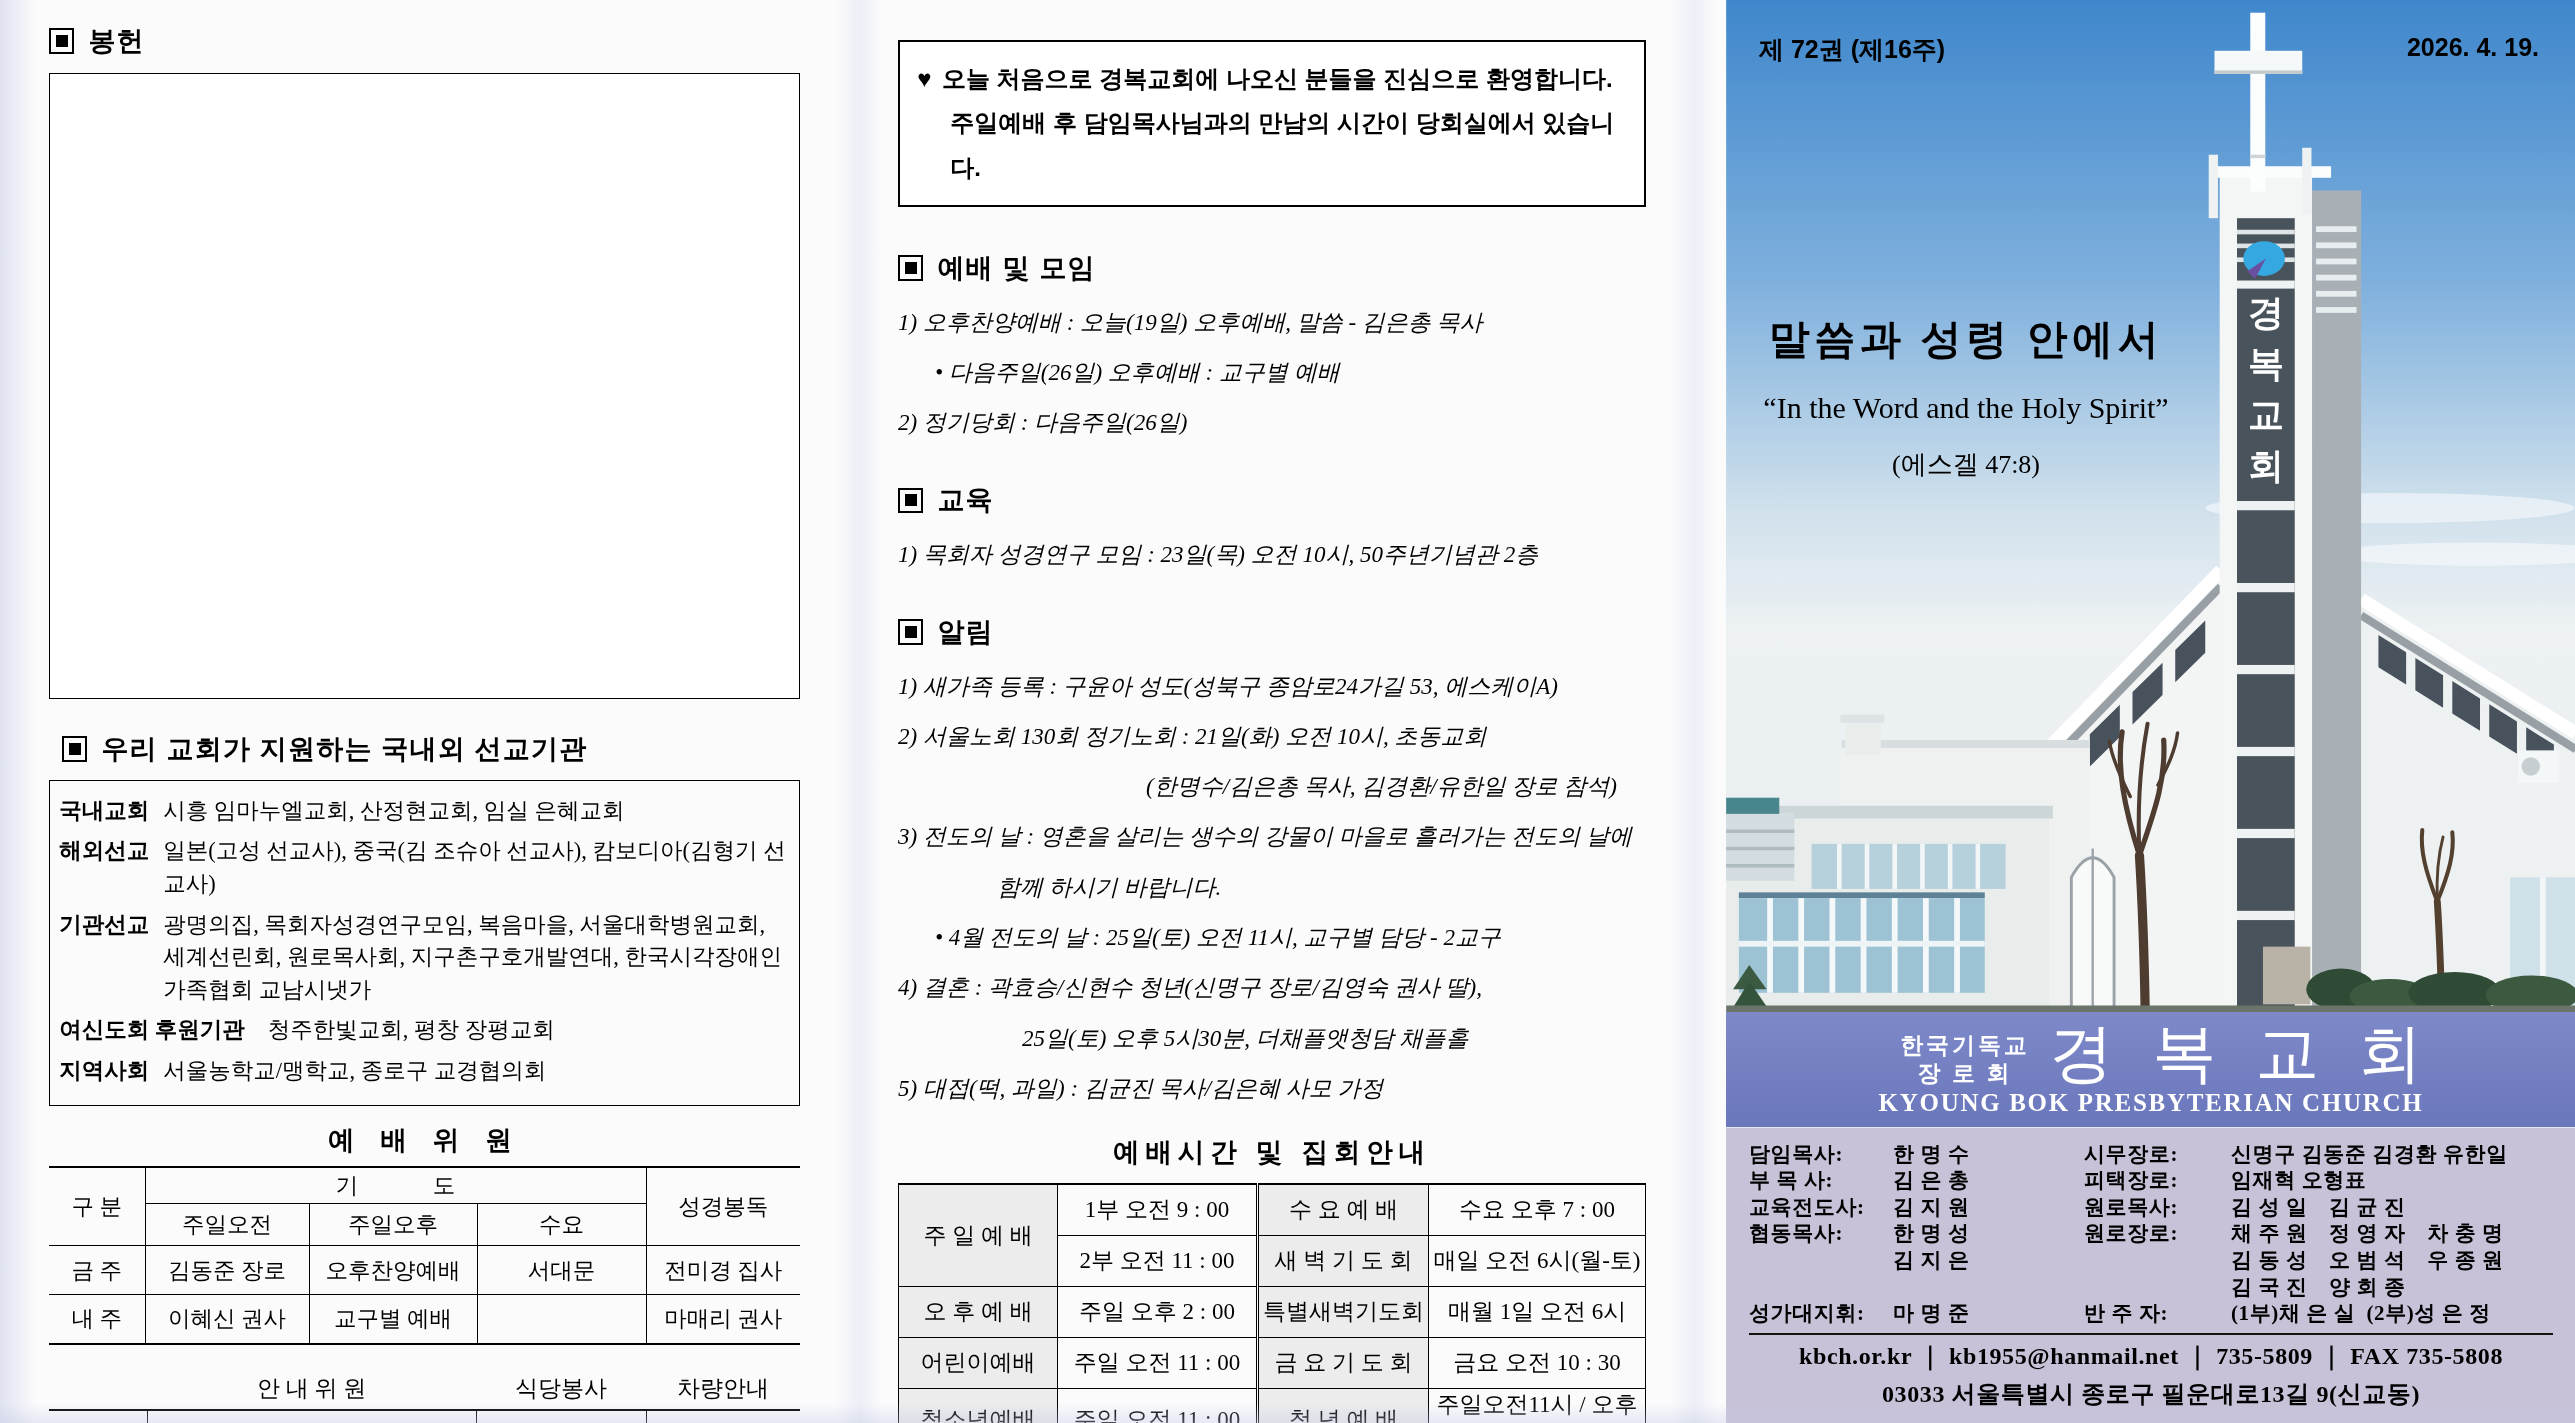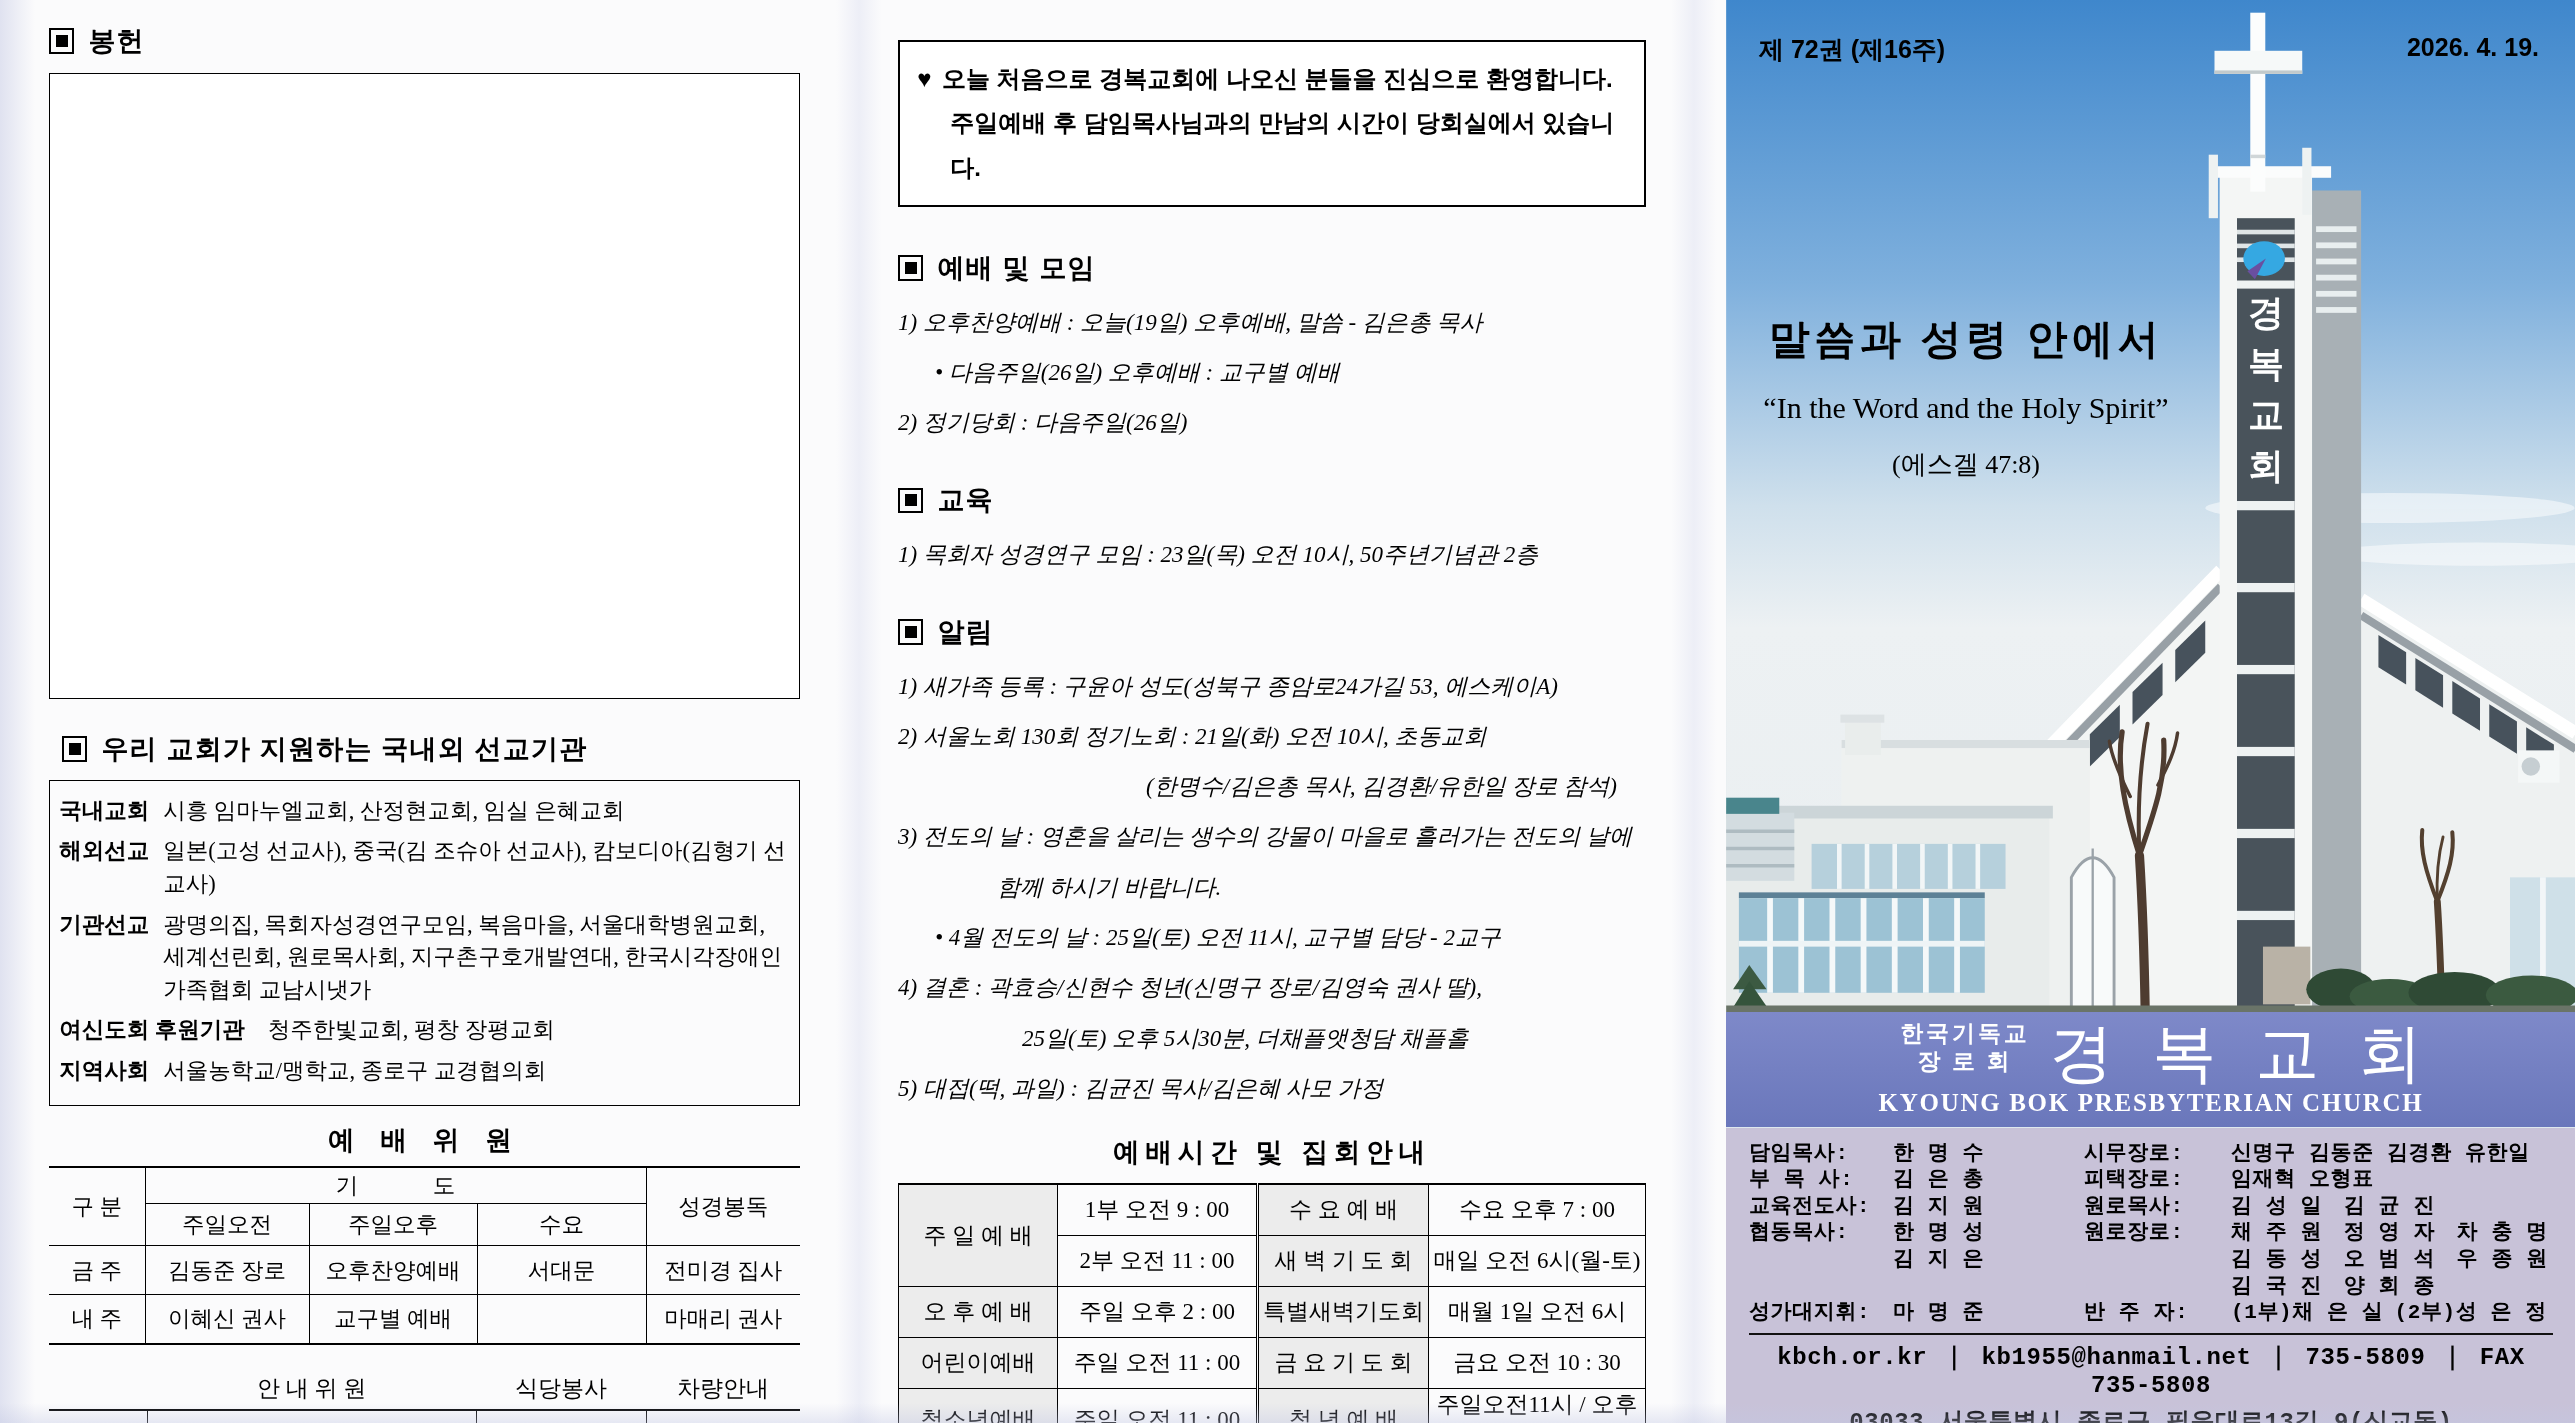--- a/index.html
+++ b/index.html
@@ -60,27 +60,27 @@
         font-family:"Liberation Sans",sans-serif;}
   .cover-title{position:absolute;top:312px;left:15px;width:450px;text-align:center;}
   .cover-kr{font-size:41px;font-weight:bold;letter-spacing:4.6px;}
   .cover-en{margin-top:24px;font-size:30px;font-family:"Liberation Serif",serif;}
   .cover-verse{margin-top:22px;font-size:26px;}
   .steeple-chars{position:absolute;left:511px;top:288px;width:58px;text-align:center;
                  color:#fff;font-weight:bold;}
   .steeple-chars div{font-size:36px;line-height:51px;height:51px;}
   .banner{position:absolute;top:1012px;left:0;width:850px;height:115px;color:#fff;
           background:linear-gradient(#7e89c9,#6a77bb);}
-  .banner-row{display:flex;justify-content:center;align-items:flex-start;gap:19.6px;padding-top:8px;padding-left:32px;}
+  .banner-row{display:flex;justify-content:center;align-items:flex-end;gap:19.6px;padding-top:8px;padding-left:32px;}
   .org{text-align:center;font-size:23px;font-weight:bold;line-height:1.2;letter-spacing:2.9px;}
   .name-kr{font-size:64px;font-weight:normal;letter-spacing:11.5px;line-height:1.05;}
   .name-en{text-align:center;font-size:25px;font-weight:bold;letter-spacing:1.7px;margin-top:2.3px;
            font-family:"Liberation Serif",serif;}
   .staff{position:absolute;top:1128px;left:0;right:0;bottom:0;background:#c8c2d8;
-         padding:12.7px 23px 0;box-sizing:border-box;font-family:Liberation Mono, monospace;}
+         padding:12.7px 23px 0;box-sizing:border-box;}
   .staff-grid{display:grid;grid-template-columns:144px 191px 147px 1fr;
               font-size:21px;font-weight:600;letter-spacing:0.6px;}
   .staff-grid span{height:26.6px;line-height:26.6px;white-space:nowrap;overflow:hidden;}
   .staff-hr{border-top:2.3px solid #111;margin-top:5.8px;}
   .foot1,.foot2{text-align:center;font-size:24px;font-weight:600;margin-top:5.8px;letter-spacing:0.6px;}
   
   .tint{position:absolute;top:0;bottom:0;pointer-events:none;}
   .tint.edgeL{left:0;width:35px;background:linear-gradient(90deg,rgba(190,195,225,.45),rgba(190,195,225,0));}
   .tint.f1{left:836px;width:46px;background:linear-gradient(90deg,rgba(200,205,232,0),rgba(200,205,232,.28),rgba(200,205,232,0));}
   .tint.f2{left:1671px;width:46px;background:linear-gradient(90deg,rgba(200,205,232,0),rgba(200,205,232,.28),rgba(200,205,232,0));}

